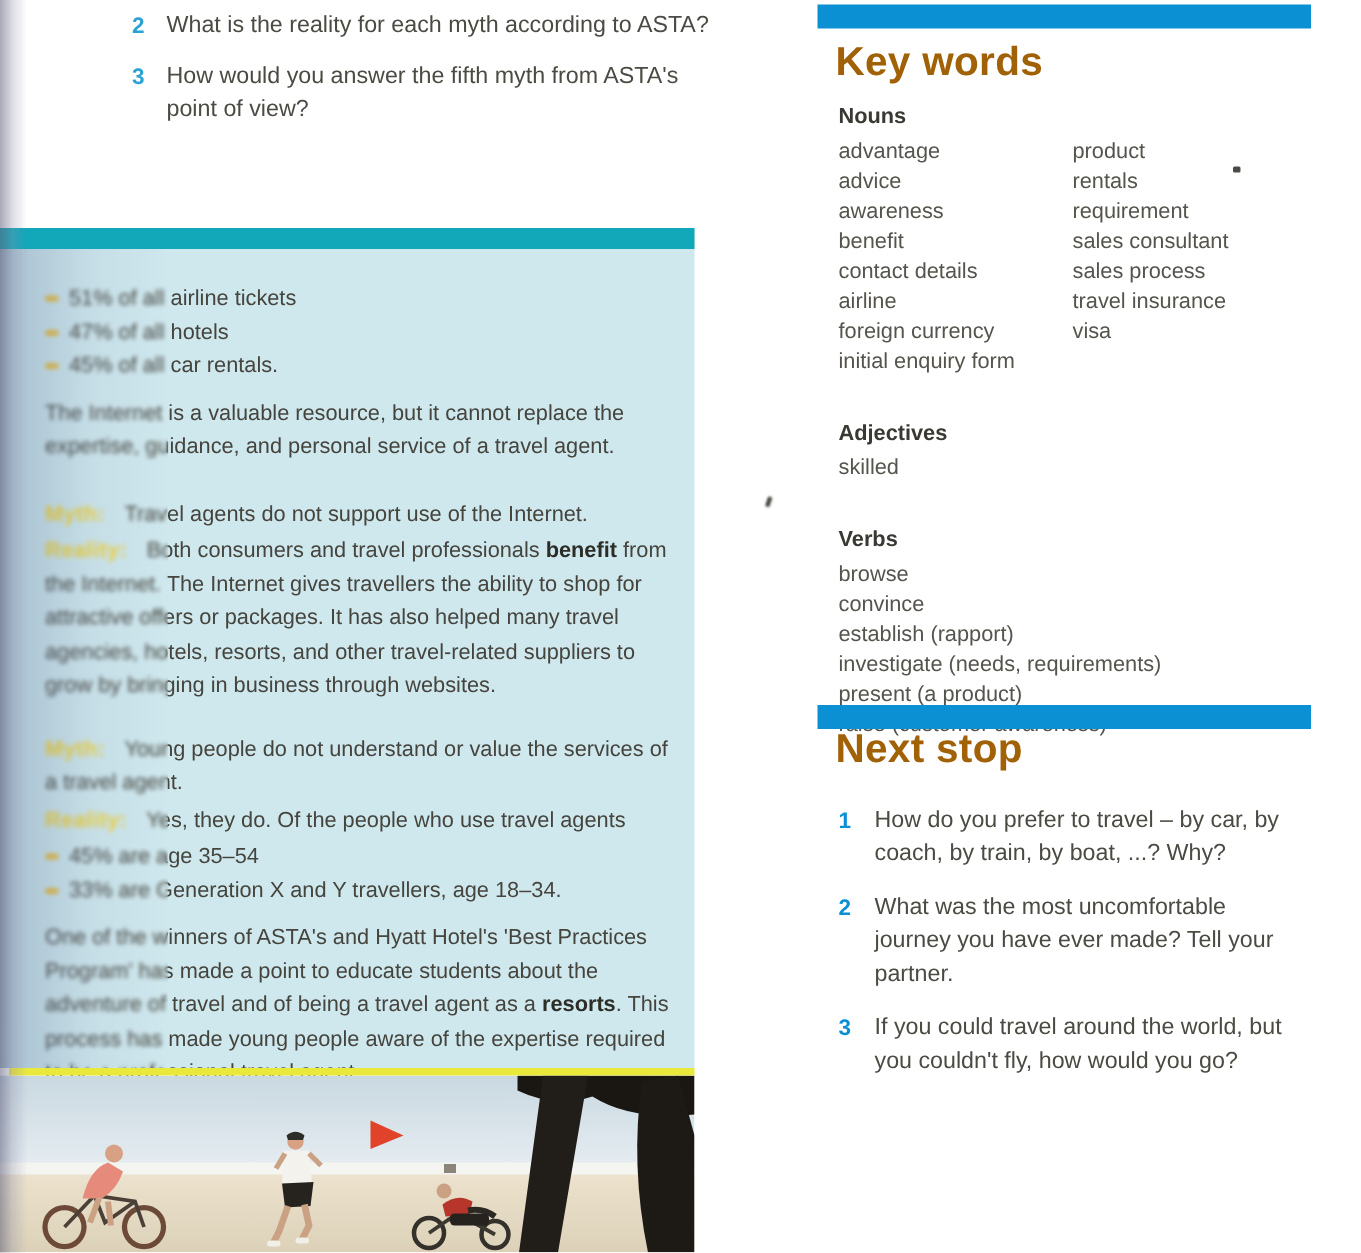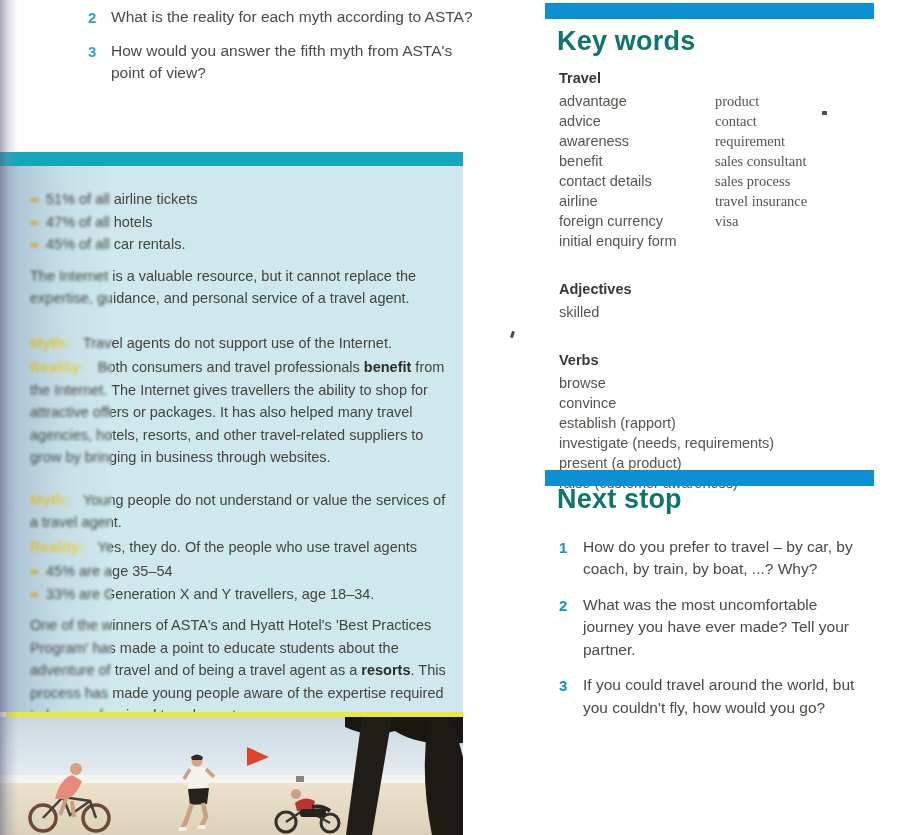--- a/index.html
+++ b/index.html
@@ -33,30 +33,30 @@
   
   .yellow-line{position:absolute;left:6px;top:712px;width:457px;height:5px;background:#e9e93c;z-index:2;}
 
   
   .photo{position:absolute;left:0;top:717px;width:463px;height:118px;z-index:1;}
 
   
   .bar{position:absolute;left:545px;width:329px;height:16px;background:#0c90d4;}
   .bar.one{top:3px;}
   .bar.two{top:470px;}
-  .h-blue{position:absolute;left:557px;margin:0;color:#0f766e;font-weight:bold;font-size:27px;letter-spacing:.2px;}
+  .h-blue{position:absolute;left:557px;margin:0;color:#a16207;font-weight:bold;font-size:27px;letter-spacing:.2px;}
   .h-blue.kw{top:26px;}
   .h-blue.ns{top:484px;}
 
   .keywords{position:absolute;left:559px;top:68px;width:330px;font-size:14.5px;line-height:20px;color:#55544d;}
   .grp-label{font-weight:bold;color:#393833;margin:0 0 3px 0;}
   .grp-gap{margin-top:28px;}
   .cols{display:flex;}
   .col-a{width:156px;}
-  .col-b{flex:1;font-family:Liberation Serif, serif;}
+  .col-b{flex:1;}
   ul.plain{margin:0;padding:0;list-style:none;}
 
   .nextstop{position:absolute;left:559px;top:536px;width:312px;font-size:14.8px;line-height:21.5px;color:#4b4a43;}
   .nextstop .q-row{margin-bottom:13px;gap:14px;}
   .nextstop .qnum{color:#0c90d4;}
 
   .stray{position:absolute;background:#4a4a46;border-radius:1px;z-index:6;}
   .stray.a{left:822px;top:111px;width:5px;height:4px;filter:blur(.5px);}
   .stray.b{left:511px;top:331px;width:3px;height:7px;filter:blur(.6px);transform:rotate(18deg);}
 </style>
@@ -174,35 +174,35 @@
       <path d="M345,0 L463,0 L463,26 Q420,30 395,14 Q370,22 345,10 Z" fill="#1a1713"></path>
       <path d="M362,0 L392,0 L372,118 L346,118 Z" fill="#211d18"></path>
       <path d="M428,4 L452,0 L463,40 L463,118 L432,118 Q420,60 428,4 Z" fill="#1d1a15"></path>
     </g>
   </svg>
 
   <div class="bar one"></div>
   <h2 class="h-blue kw">Key words</h2>
 
   <div class="keywords">
-    <div class="grp-label">Travel</div>
+    <div class="grp-label">Nouns</div>
     <div class="cols">
       <ul class="plain col-a">
         <li>advantage</li>
         <li>advice</li>
         <li>awareness</li>
         <li>benefit</li>
         <li>contact details</li>
         <li>airline</li>
         <li>foreign currency</li>
         <li>initial enquiry form</li>
       </ul>
       <ul class="plain col-b">
         <li>product</li>
-        <li>contact</li>
+        <li>rentals</li>
         <li>requirement</li>
         <li>sales consultant</li>
         <li>sales process</li>
         <li>travel insurance</li>
         <li>visa</li>
       </ul>
     </div>
 
     <div class="grp-label grp-gap">Adjectives</div>
     <ul class="plain">

